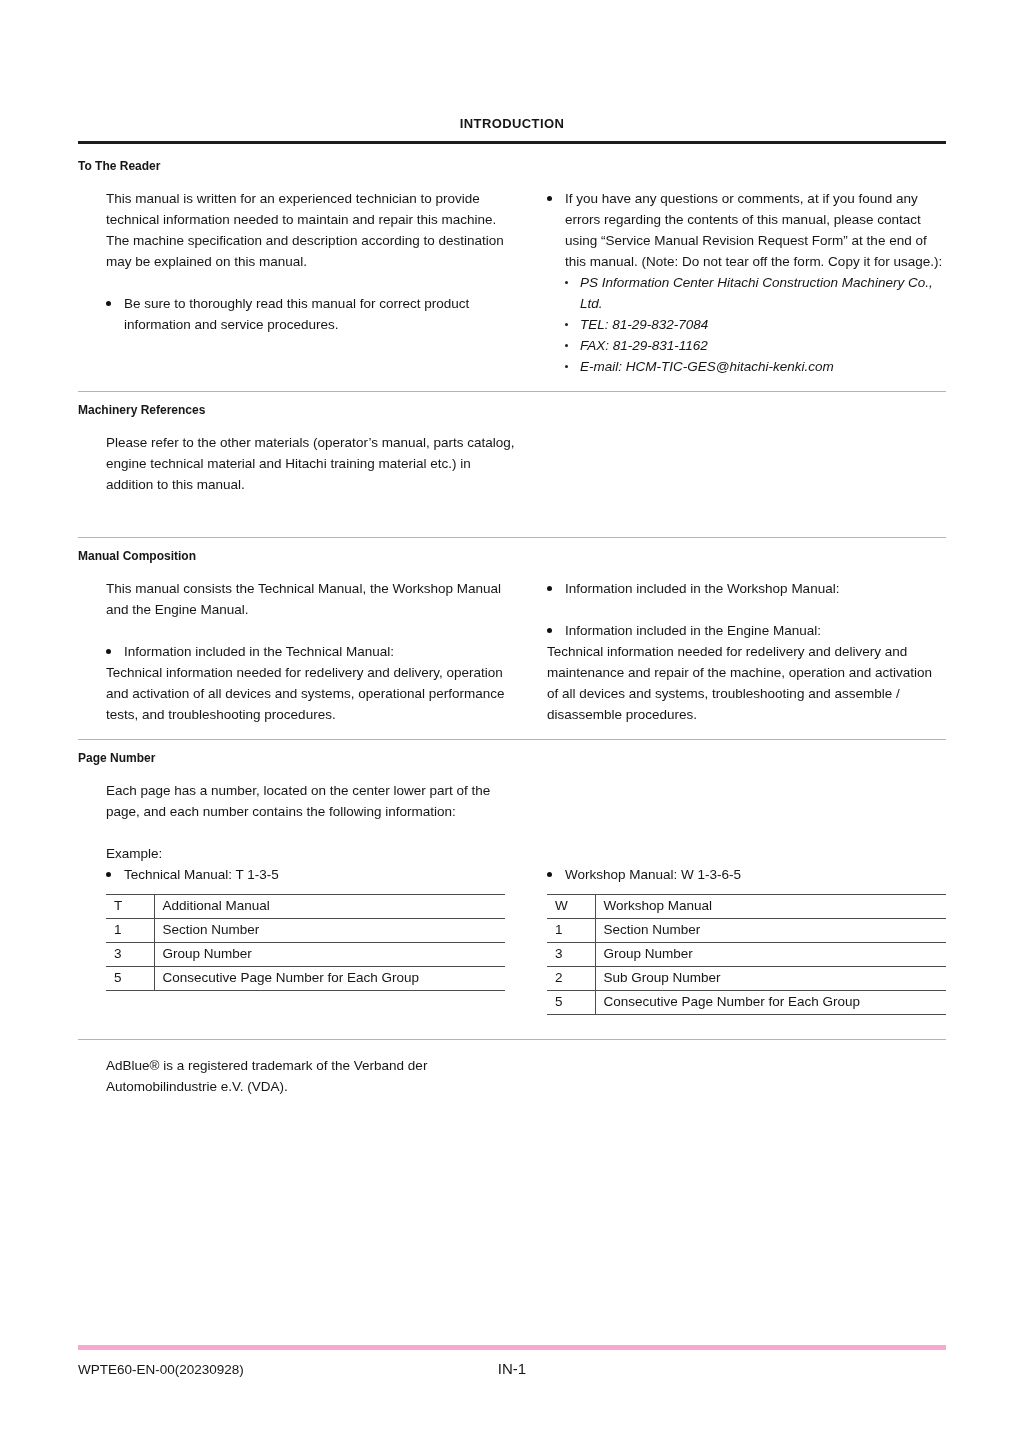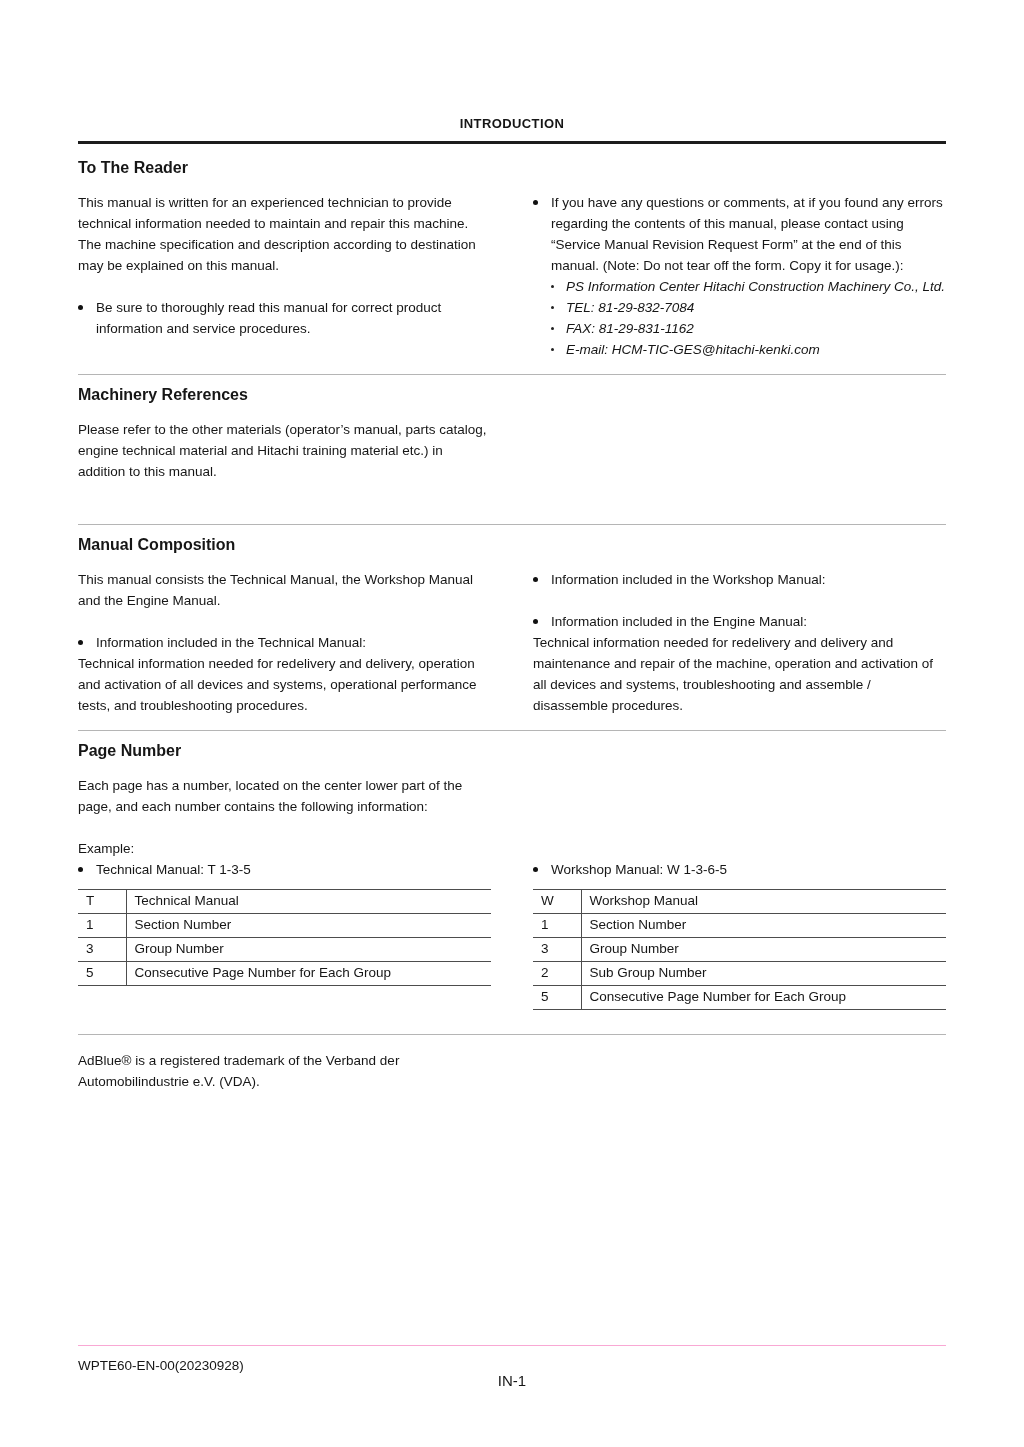--- a/index.html
+++ b/index.html
@@ -13,23 +13,23 @@
 
   
   .doc-title {
     padding-top:116px;
     text-align:center;
     font-size:13px; font-weight:bold; letter-spacing:0.4px;
   }
   .title-rule { height:3px; background:#1c1c1c; margin-top:10px; }
 
   
-  .sec-heading { font-size:16px; font-weight:bold; margin-top:15px; }
+  .sec-heading { font-size:12px; font-weight:bold; margin-top:15px; }
   .after-divider .sec-heading { margin-top:11px; }
-  .sec-body { margin-top:15px; }
+  .sec-body { margin-top:15px;margin-left:28px; }
 
   p, .bullet p, li p { font-size:13.5px; line-height:21px; }
 
   .two-col { display:flex; gap:42px; }
   .col { flex:1; min-width:0; }
 
   
   .bullet { display:flex; align-items:flex-start; }
   .marker { flex:0 0 18px; display:flex; justify-content:flex-start; padding-top:8px; }
   .dot { width:5px; height:5px; border-radius:50%; background:#111; display:block; }
@@ -62,27 +62,27 @@
     border-top:1px solid #4d4d4d;
     padding:3px 8px 4px 8px;
     line-height:16px;
   }
   .ref-table tr:last-child td { border-bottom:1px solid #4d4d4d; }
   .ref-table td.code { width:48px; border-right:1px solid #4d4d4d; }
 
   
   .page-footer {
     position:absolute; left:78px; right:78px; top:1345px;
-    border-top:1px solid #f9a8d4;
+    border-top:5px solid #f9a8d4;
     padding-top:10px;
   }
   .footer-inner { position:relative; height:24px; }
   .doc-code { font-size:13.5px; }
   .footer-page-num {
-    position:absolute; left:50%; top:16px; transform:translateX(-50%);
+    position:absolute; left:50%; top:0; transform:translateX(-50%);
     font-size:15px;
   }
 </style>
 </head>
 <body>
 
 <div class="page">
 
   <h1 class="doc-title">INTRODUCTION</h1>
   <div class="title-rule"></div>
@@ -197,21 +197,21 @@
           <div class="bullet">
             <span class="marker">
                 <span class="dot"></span>
               </span>
             <p>Technical Manual: T 1-3-5</p>
           </div>
           <table class="ref-table">
             <tbody>
               <tr>
                 <td class="code">T</td>
-                <td>Technical Manual</td>
+                <td>Additional Manual</td>
               </tr>
               <tr>
                 <td class="code">1</td>
                 <td>Section Number</td>
               </tr>
               <tr>
                 <td class="code">3</td>
                 <td>Group Number</td>
               </tr>
               <tr>

